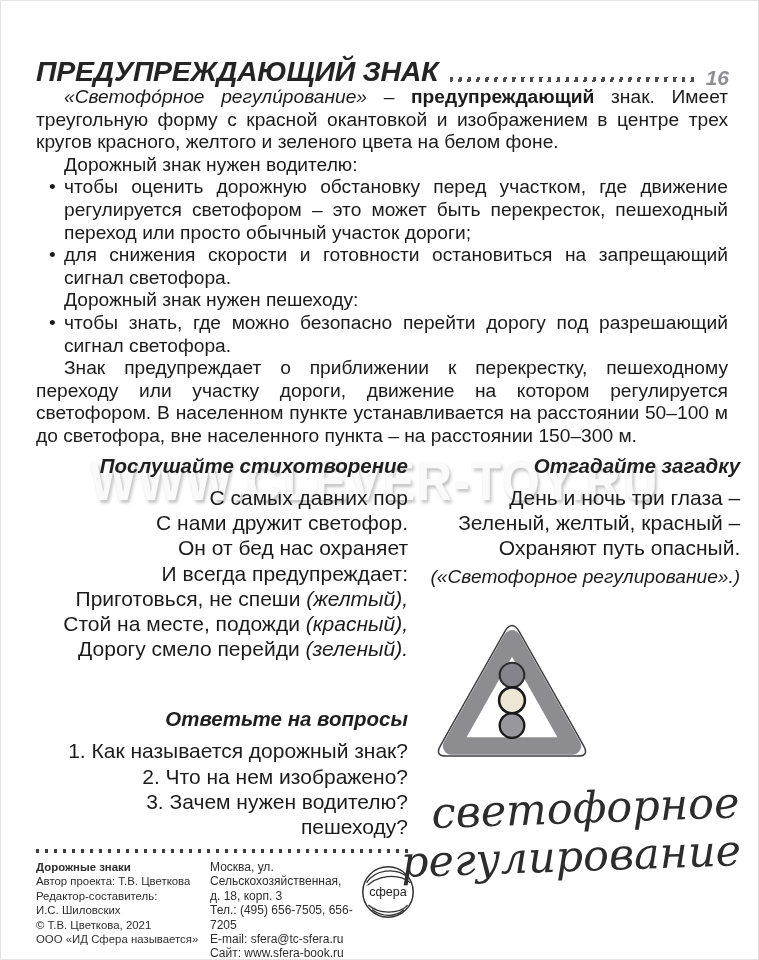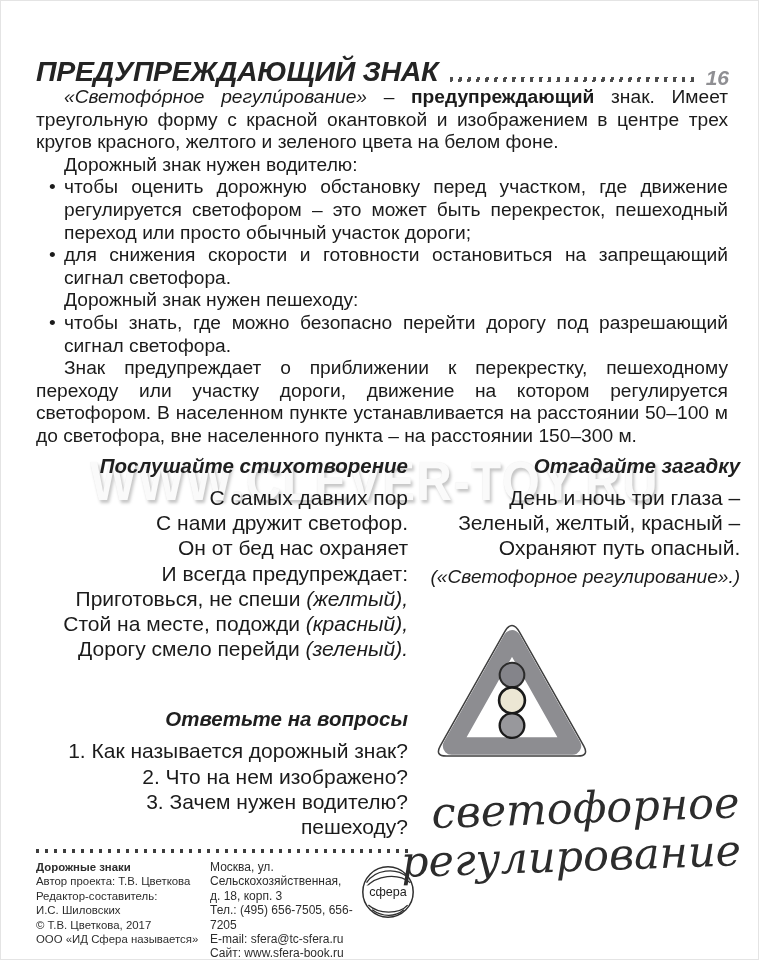--- a/index.html
+++ b/index.html
@@ -136,21 +136,21 @@
 
   <div class="footer">
     <div class="footer-dots"></div>
     <div class="footer-cols">
       <div class="f-col1">
         <div class="f-title">Дорожные знаки</div>
         <div>
             <div>Автор проекта: Т.В. Цветкова</div>
             <div>Редактор-составитель:</div>
             <div>И.С. Шиловских</div>
-            <div>© Т.В. Цветкова, 2017</div>
+            <div>© Т.В. Цветкова, 2021</div>
             <div>ООО «ИД Сфера называется»</div>
           </div>
       </div>
       <div class="f-col2">
           <div>Москва, ул. Сельскохозяйственная,</div>
           <div>д. 18, корп. 3</div>
           <div>Тел.: (495) 656-7505, 656-7205</div>
           <div>E-mail: sfera@tc-sfera.ru</div>
           <div>Сайт: www.sfera-book.ru</div>
         </div>

